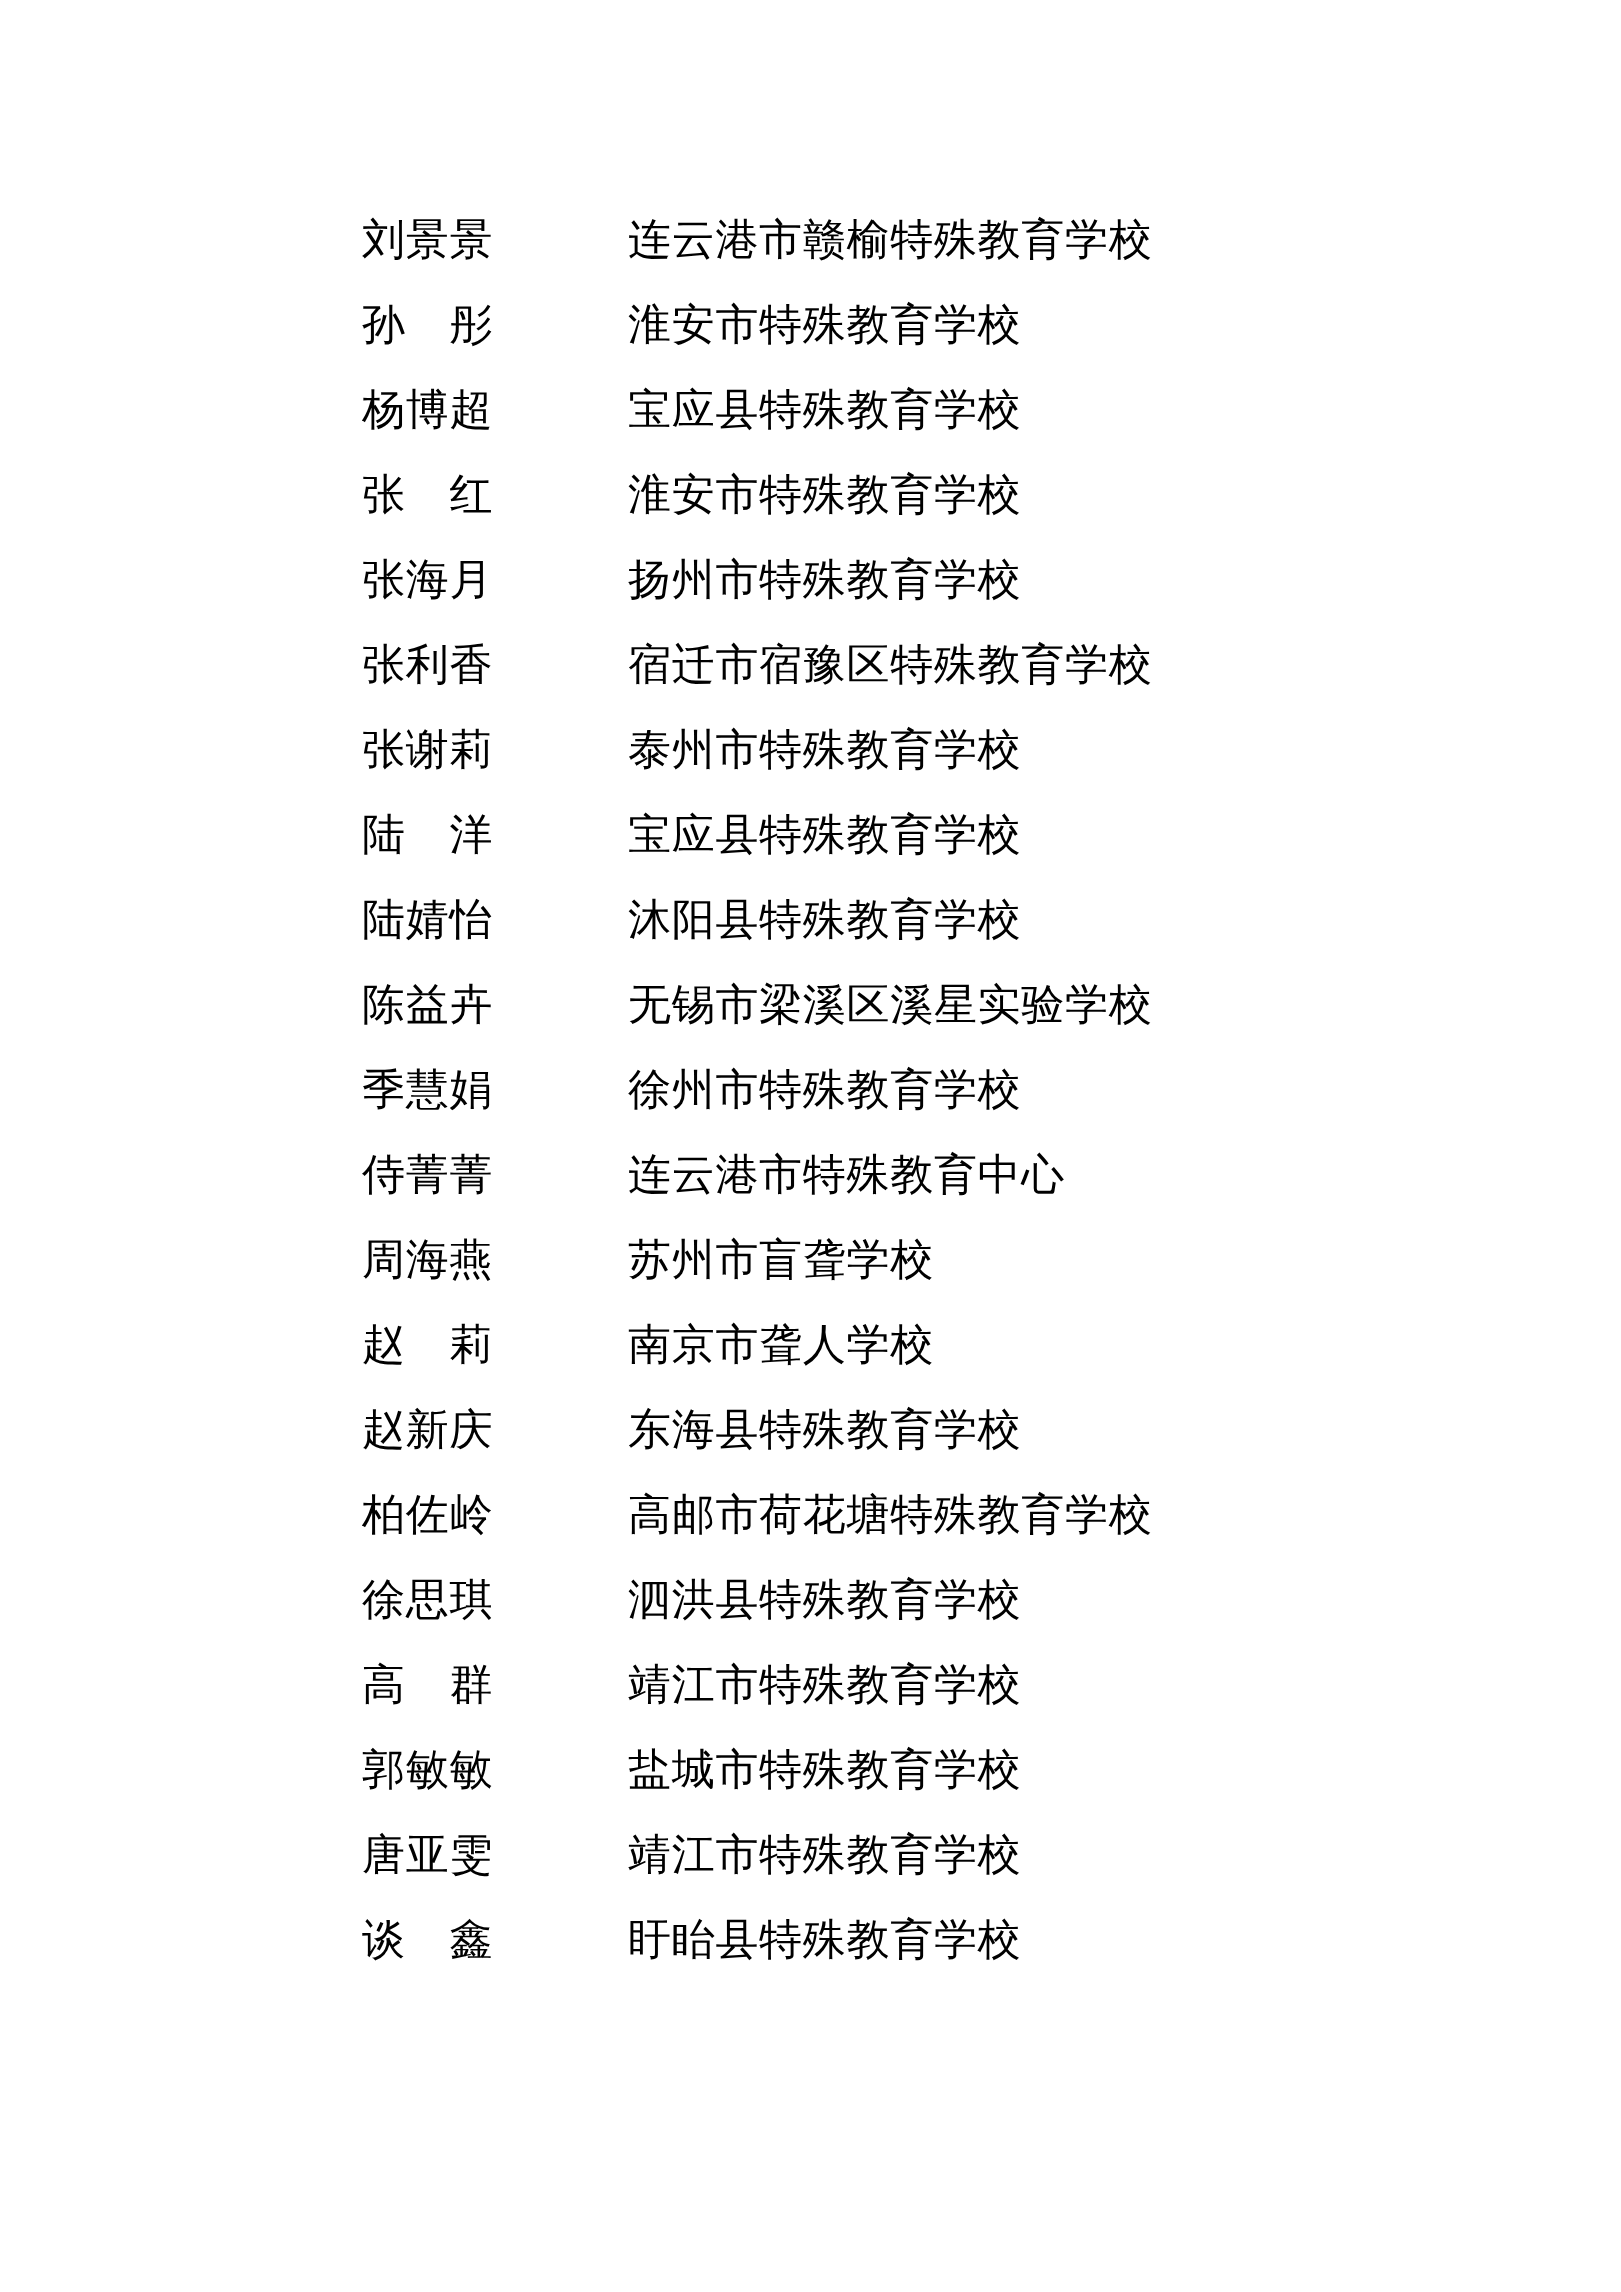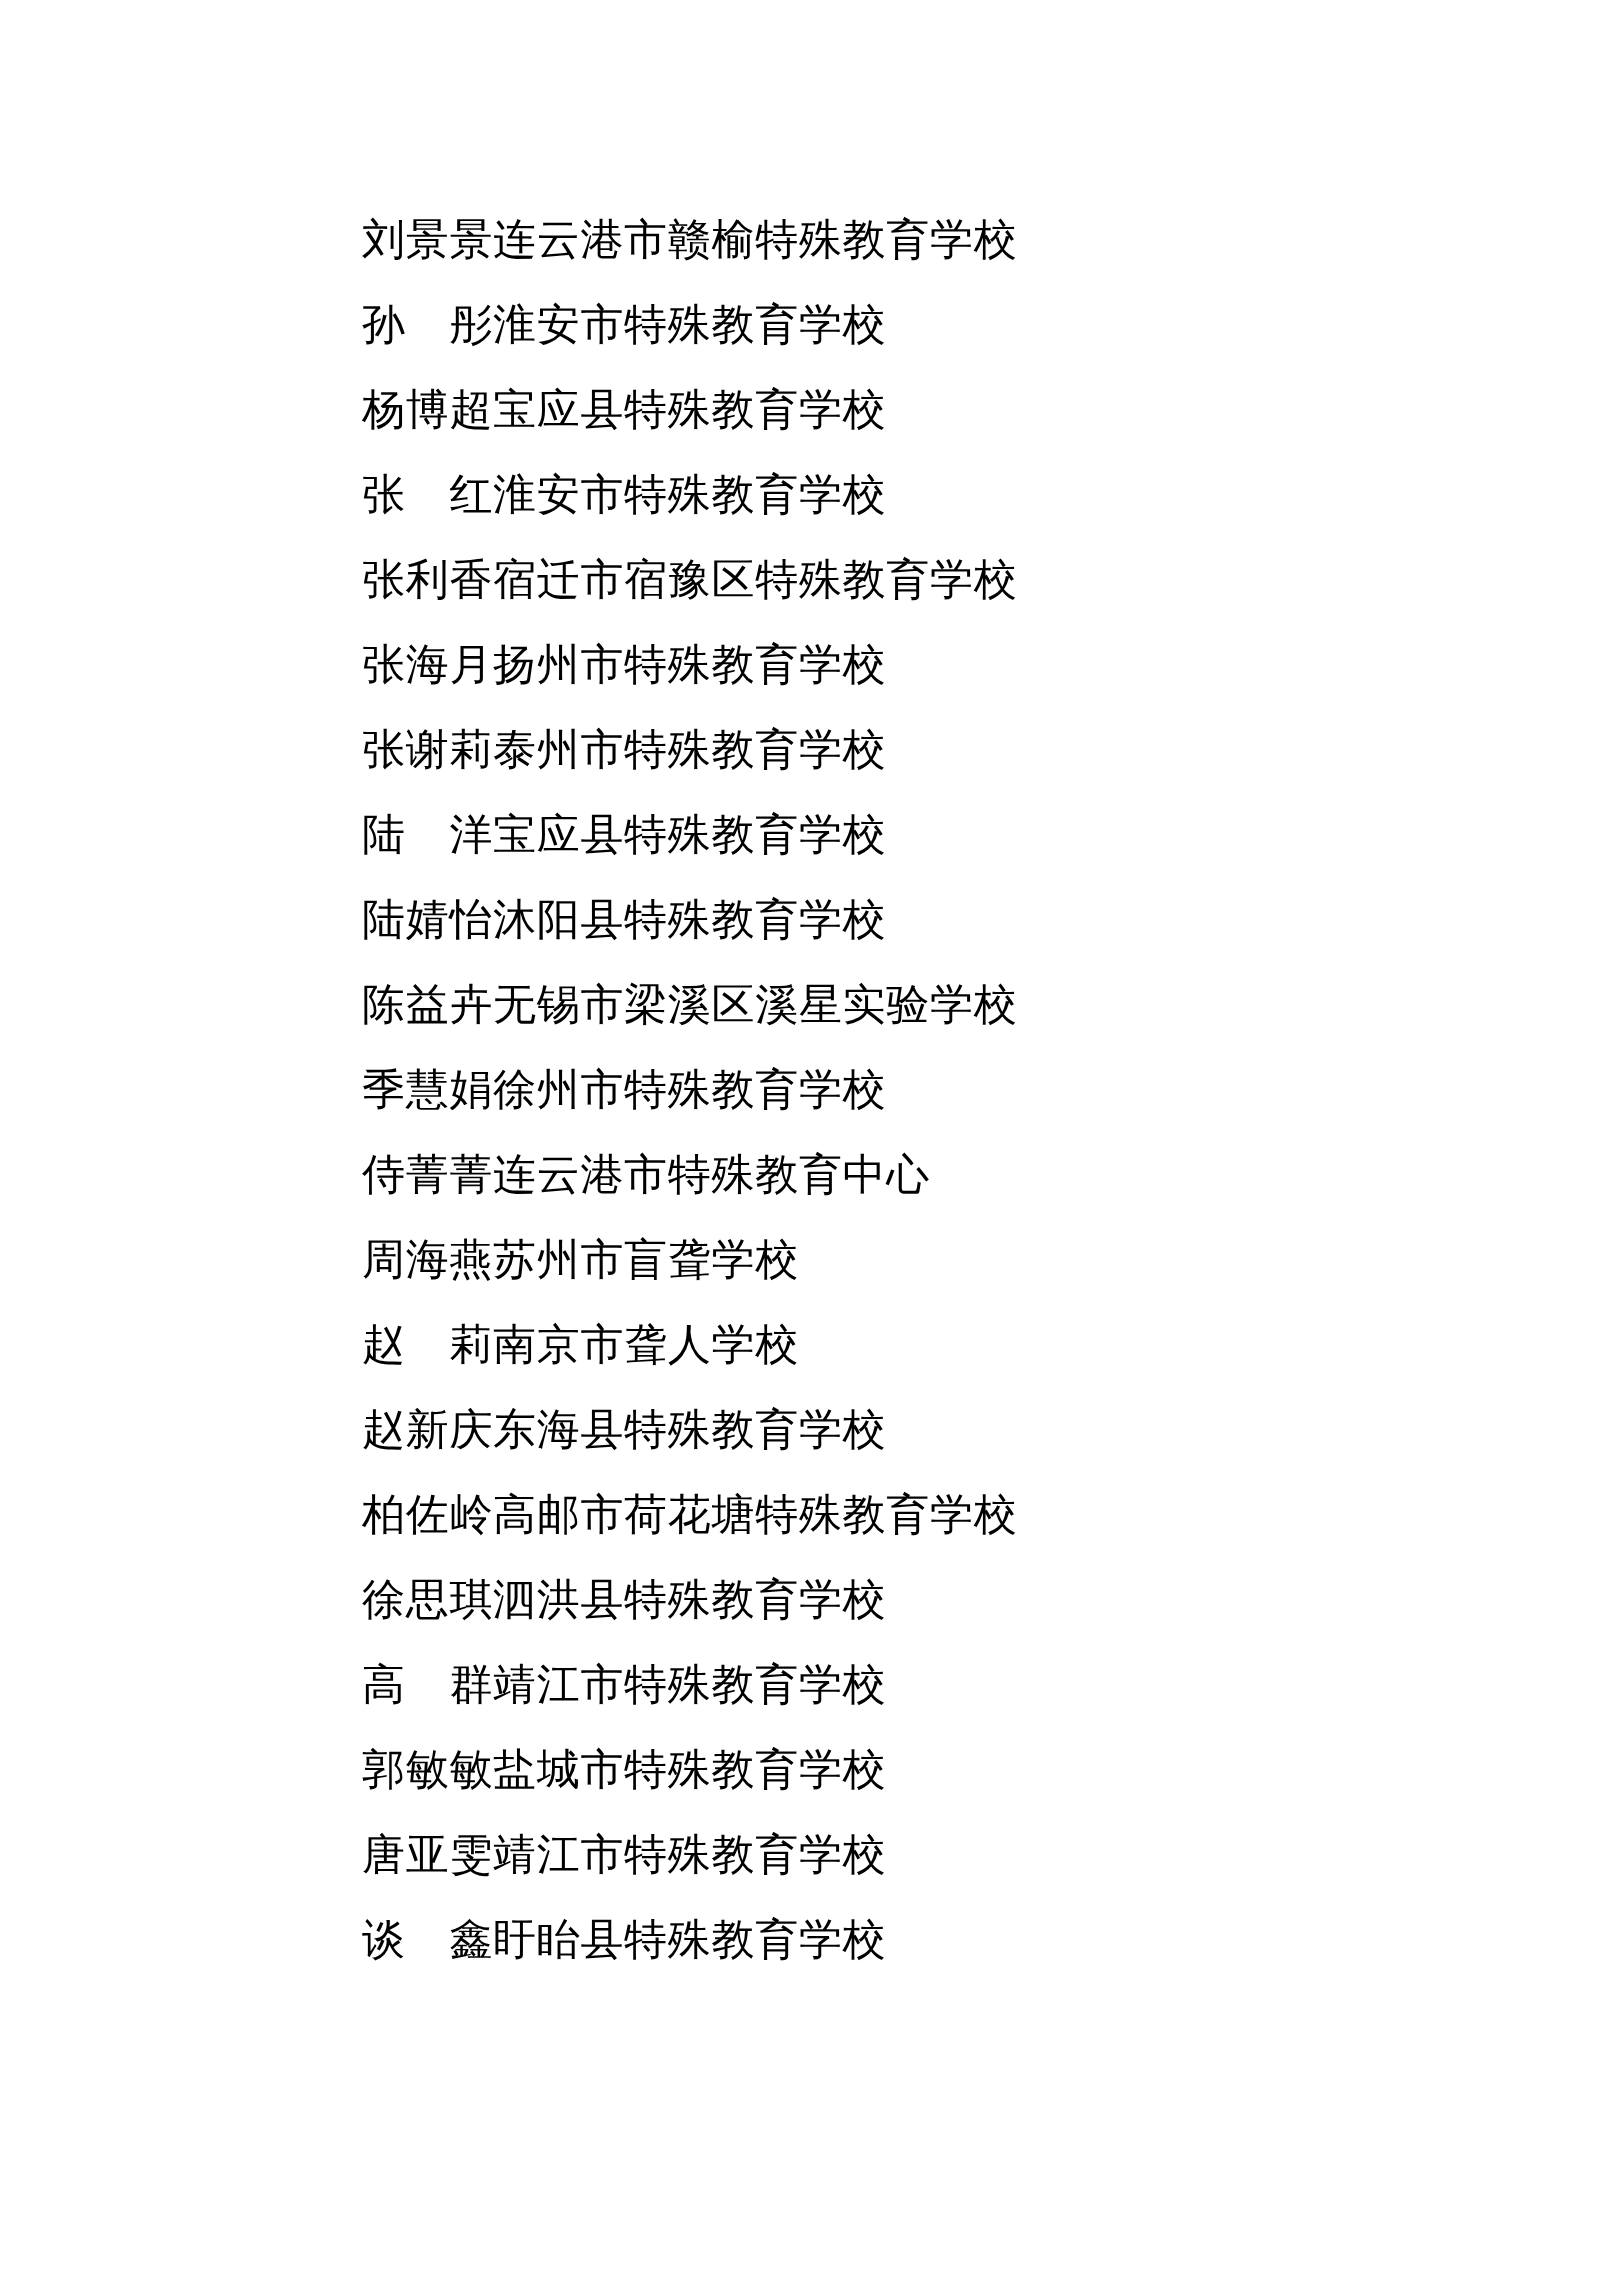--- a/index.html
+++ b/index.html
@@ -33,20 +33,21 @@
     line-height: 1;
     letter-spacing: 0.7px;
   }
   .name {
     display: inline-block;
     width: 131px;
     white-space: pre;
   }
   .school {
     display: inline-block;
+    margin-left: 135px;
     white-space: pre;
     text-align: center;
   }
 </style>
 </head>
 <body style="background: rgb(255, 255, 255); color: rgb(0, 0, 0);">
 
 <div class="page">
   <div class="roster">
   <div class="row">
@@ -64,27 +65,27 @@
     <span class="name">杨博超</span>
     <span class="school">宝应县特殊教育学校</span>
   </div>
 
   <div class="row">
     <span class="name">张　红</span>
     <span class="school">淮安市特殊教育学校</span>
   </div>
 
   <div class="row">
-    <span class="name">张利香</span>
-    <span class="school">宿迁市宿豫区特殊教育学校</span>
+    <span class="name">张海月</span>
+    <span class="school">扬州市特殊教育学校</span>
   </div>
 
   <div class="row">
-    <span class="name">张海月</span>
-    <span class="school">扬州市特殊教育学校</span>
+    <span class="name">张利香</span>
+    <span class="school">宿迁市宿豫区特殊教育学校</span>
   </div>
 
   <div class="row">
     <span class="name">张谢莉</span>
     <span class="school">泰州市特殊教育学校</span>
   </div>
 
   <div class="row">
     <span class="name">陆　洋</span>
     <span class="school">宝应县特殊教育学校</span>

